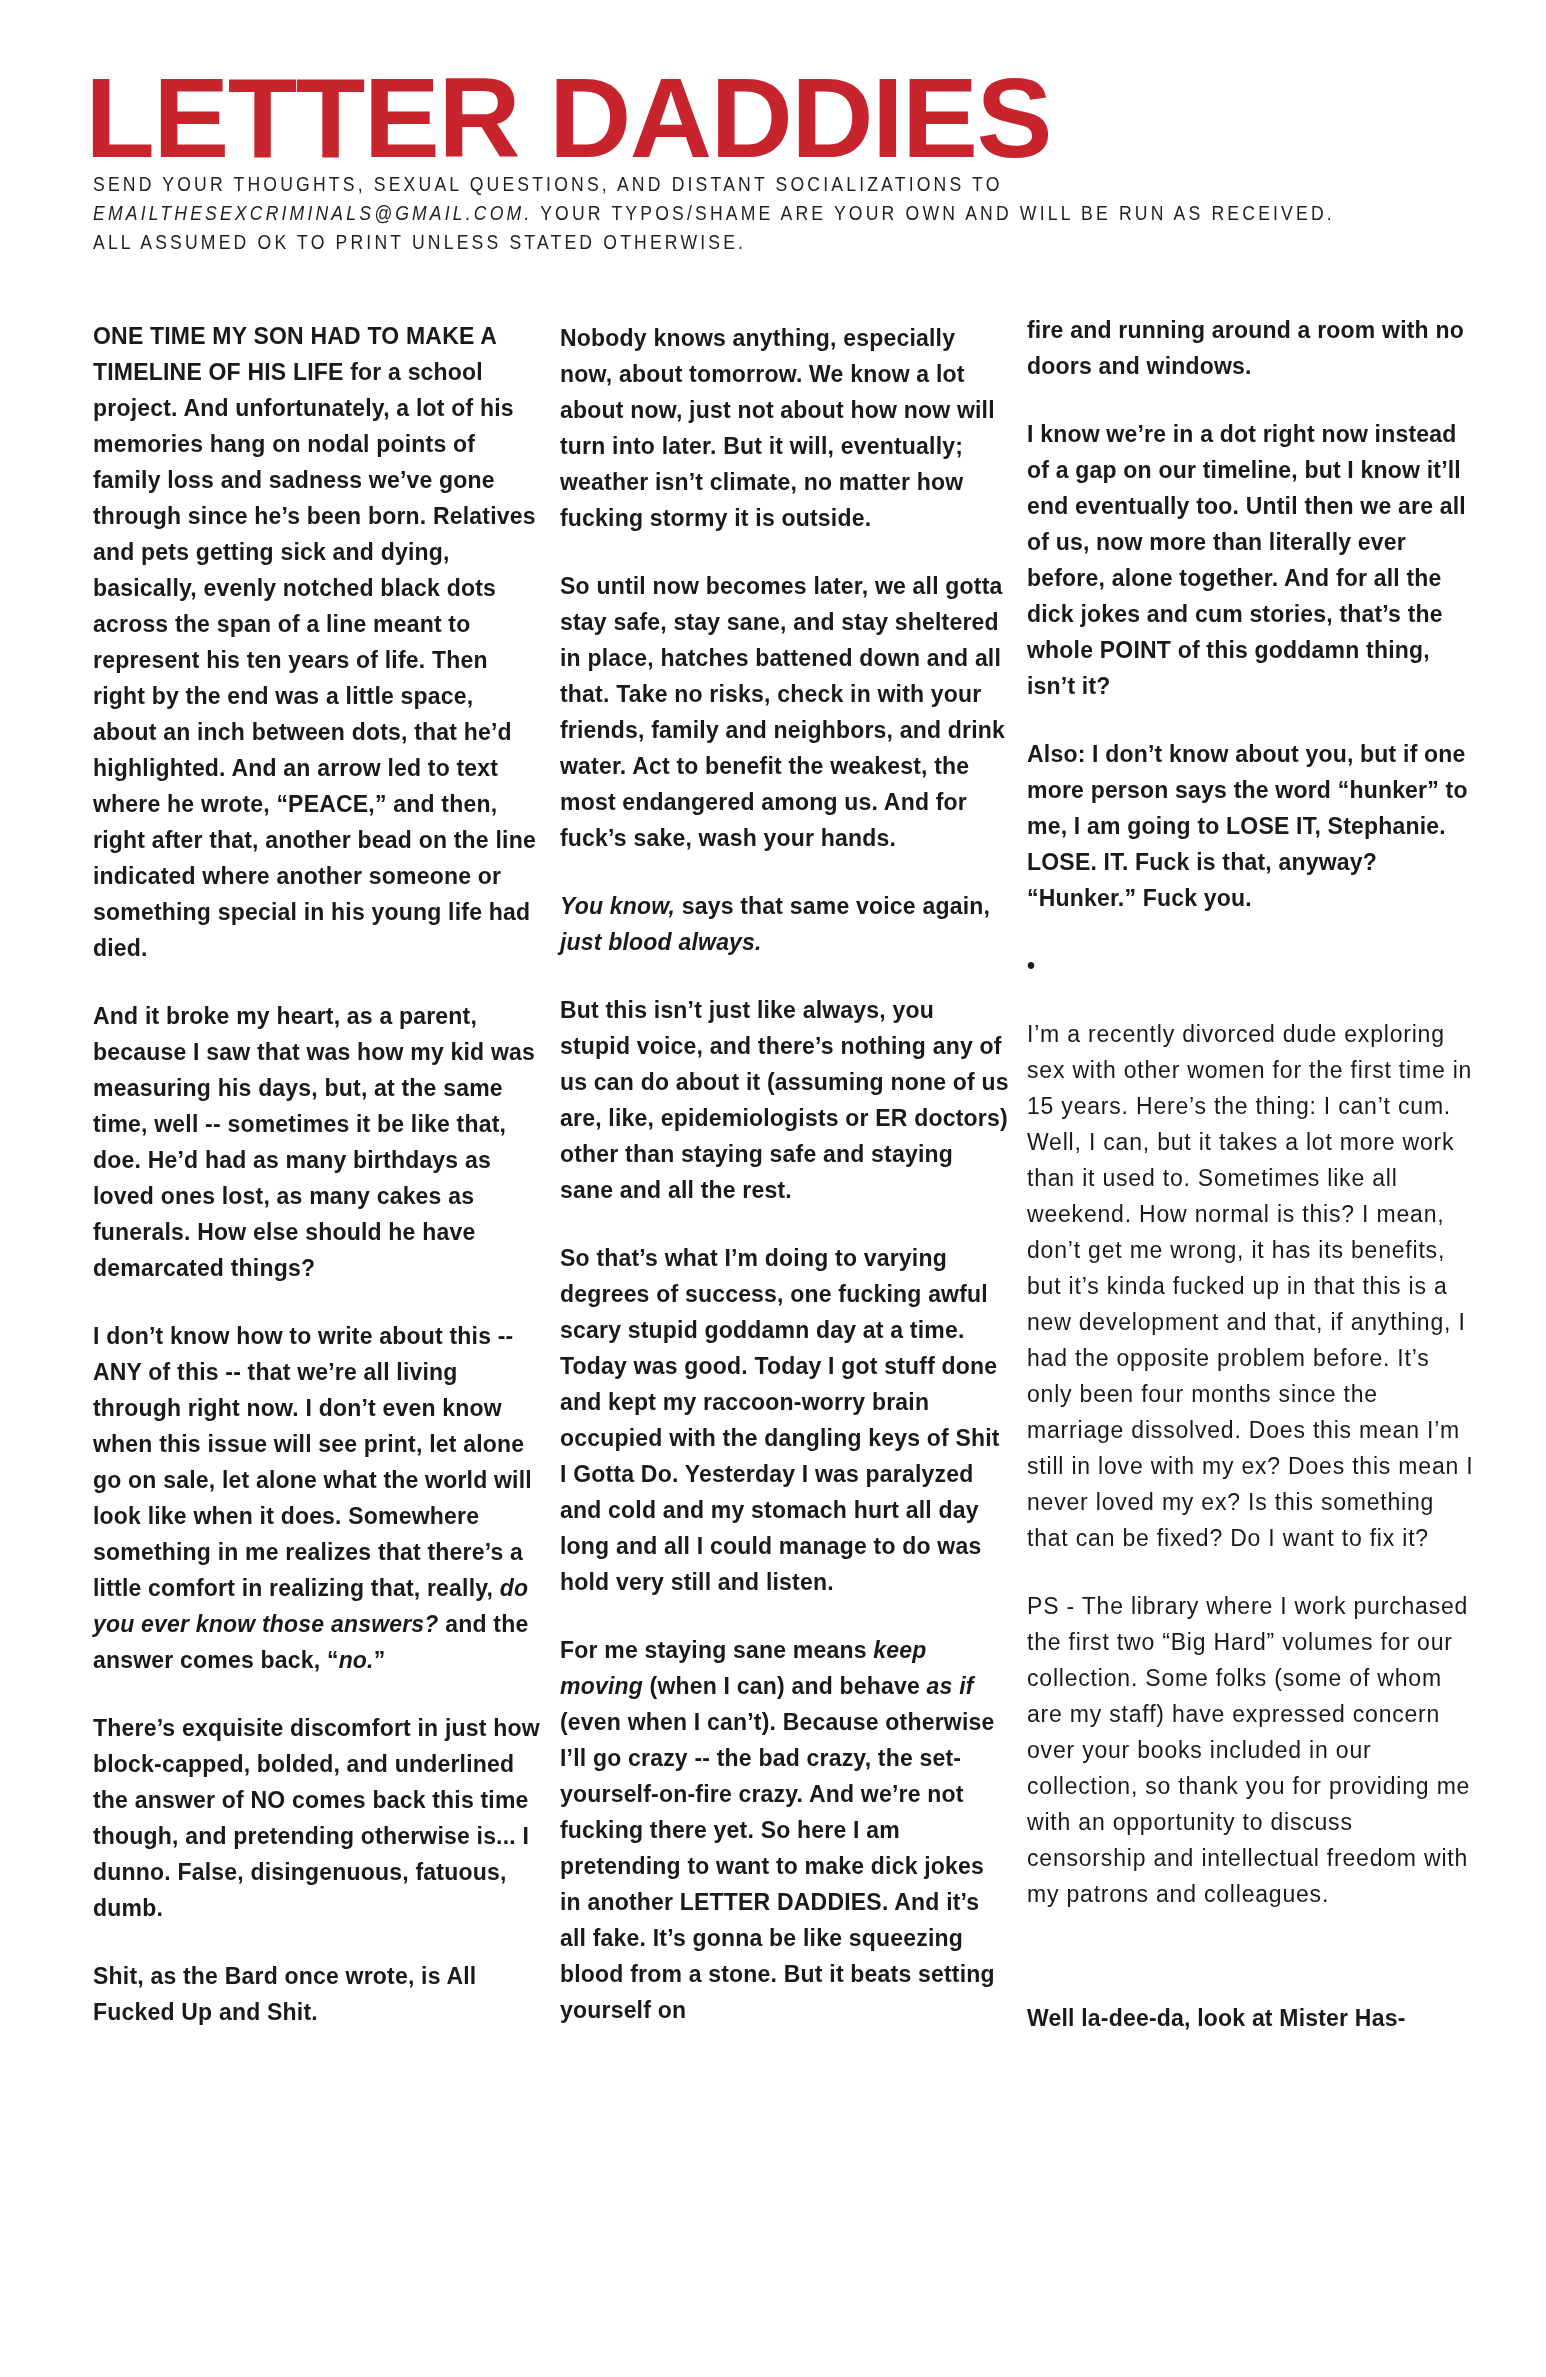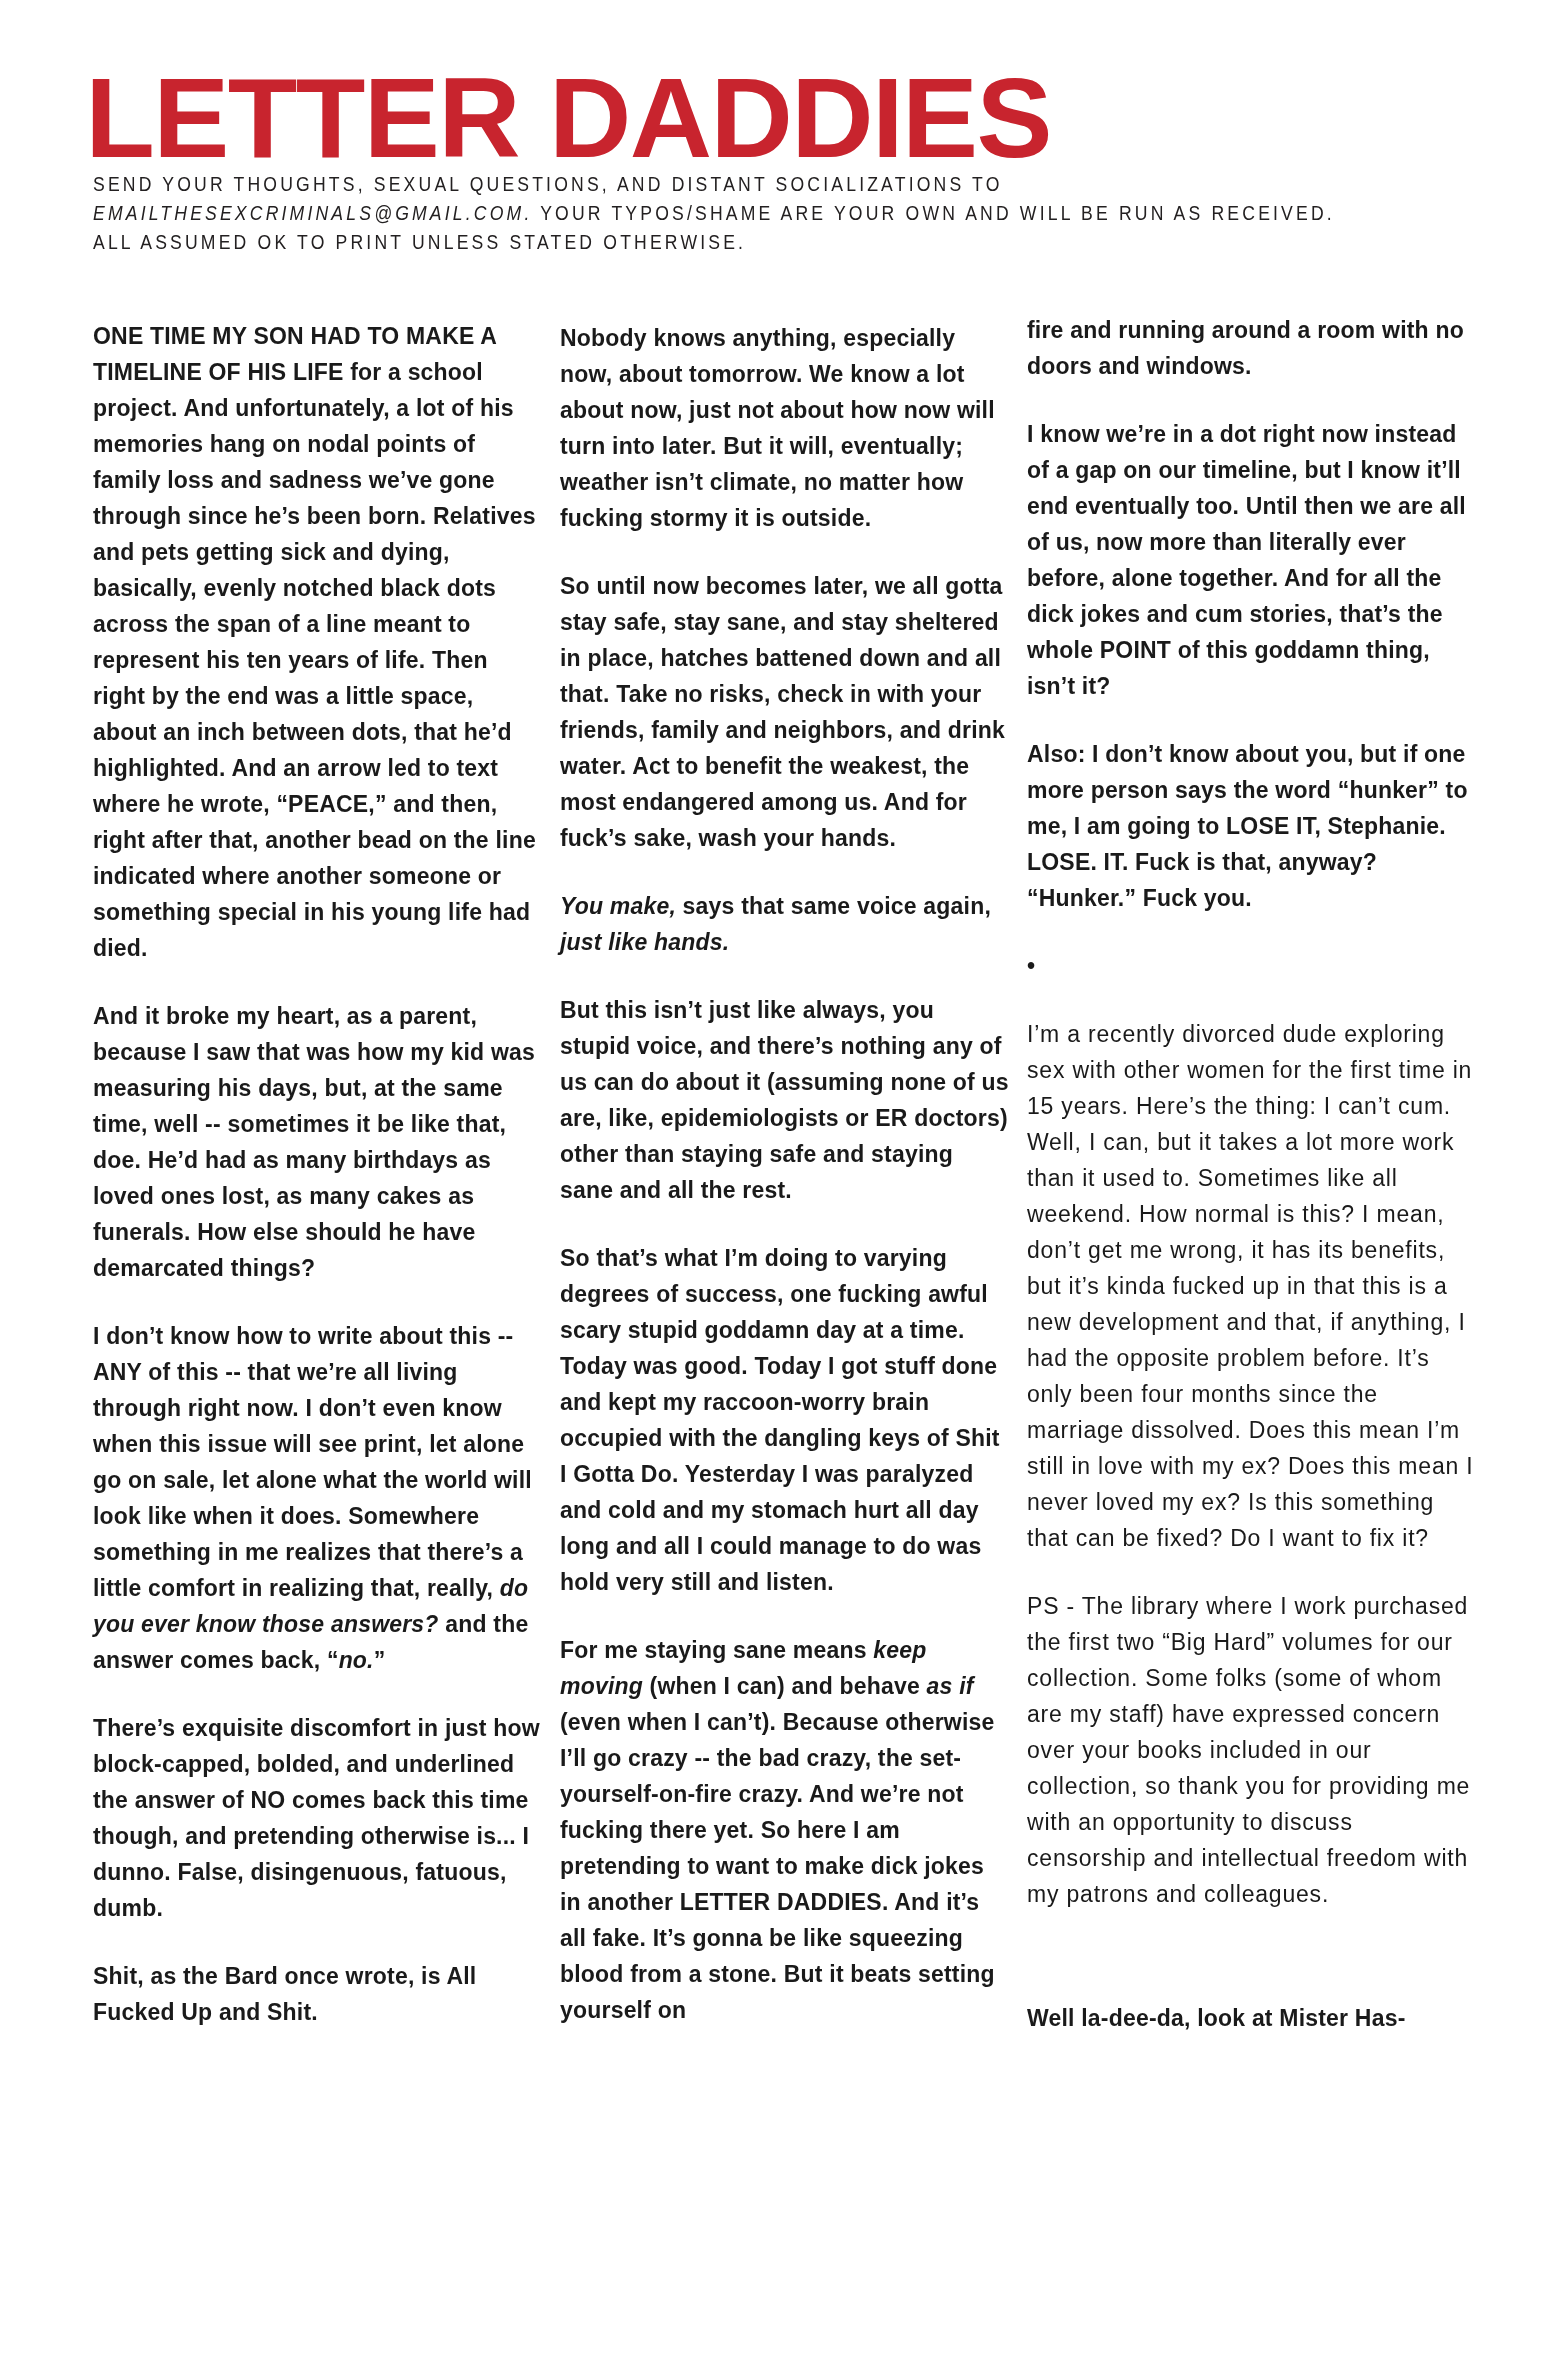--- a/index.html
+++ b/index.html
@@ -98,21 +98,21 @@
       <div class="col" id="col-0">
           <p class="bold"><span>ONE TIME MY SON HAD TO MAKE A TIMELINE OF HIS LIFE for a school project. And unfortunately, a lot of his memories hang on nodal points of family loss and sadness we’ve gone through since he’s been born. Relatives and pets getting sick and dying, basically, evenly notched black dots across the span of a line meant to represent his ten years of life. Then right by the end was a little space, about an inch between dots, that he’d highlighted. And an arrow led to text where he wrote, “PEACE,” and then, right after that, another bead on the line indicated where another someone or something special in his young life had died.</span></p>
           <p class="bold"><span>And it broke my heart, as a parent, because I saw that was how my kid was measuring his days, but, at the same time, well -- sometimes it be like that, doe. He’d had as many birthdays as loved ones lost, as many cakes as funerals. How else should he have demarcated things?</span></p>
           <p class="bold"><span>I don’t know how to write about this -- ANY of this -- that we’re all living through right now. I don’t even know when this issue will see print, let alone go on sale, let alone what the world will look like when it does. Somewhere something in me realizes that there’s a little comfort in realizing that, really, </span><span class="italic">do you ever know those answers?</span><span> and the answer comes back, “</span><span class="italic">no.</span><span>”</span></p>
           <p class="bold"><span>There’s exquisite discomfort in just how block-capped, bolded, and underlined the answer of NO comes back this time though, and pretending otherwise is... I dunno. False, disingenuous, fatuous, dumb.</span></p>
           <p class="bold"><span>Shit, as the Bard once wrote, is All Fucked Up and Shit.</span></p>
         </div>
       <div class="col" id="col-1">
           <p class="bold"><span>Nobody knows anything, especially now, about tomorrow. We know a lot about now, just not about how now will turn into later. But it will, eventually; weather isn’t climate, no matter how fucking stormy it is outside.</span></p>
           <p class="bold"><span>So until now becomes later, we all gotta stay safe, stay sane, and stay sheltered in place, hatches battened down and all that. Take no risks, check in with your friends, family and neighbors, and drink water. Act to benefit the weakest, the most endangered among us. And for fuck’s sake, wash your hands.</span></p>
-          <p class="bold"><span class="italic">You make,</span><span> says that same voice again, </span><span class="italic">just like hands.</span></p>
+          <p class="bold"><span class="italic">You know,</span><span> says that same voice again, </span><span class="italic">just blood always.</span></p>
           <p class="bold"><span>But this isn’t just like always, you stupid voice, and there’s nothing any of us can do about it (assuming none of us are, like, epidemiologists or ER doctors) other than staying safe and staying sane and all the rest.</span></p>
           <p class="bold"><span>So that’s what I’m doing to varying degrees of success, one fucking awful scary stupid goddamn day at a time. Today was good. Today I got stuff done and kept my raccoon-worry brain occupied with the dangling keys of Shit I Gotta Do. Yesterday I was paralyzed and cold and my stomach hurt all day long and all I could manage to do was hold very still and listen.</span></p>
           <p class="bold"><span>For me staying sane means </span><span class="italic">keep moving</span><span> (when I can) and behave </span><span class="italic">as if</span><span> (even when I can’t). Because otherwise I’ll go crazy -- the bad crazy, the set-yourself-on-fire crazy. And we’re not fucking there yet. So here I am pretending to want to make dick jokes in another LETTER DADDIES. And it’s all fake. It’s gonna be like squeezing blood from a stone. But it beats setting yourself on</span></p>
         </div>
       <div class="col" id="col-2">
           <p class="bold"><span>fire and running around a room with no doors and windows.</span></p>
           <p class="bold"><span>I know we’re in a dot right now instead of a gap on our timeline, but I know it’ll end eventually too. Until then we are all of us, now more than literally ever before, alone together. And for all the dick jokes and cum stories, that’s the whole POINT of this goddamn thing, isn’t it?</span></p>
           <p class="bold"><span>Also: I don’t know about you, but if one more person says the word “hunker” to me, I am going to LOSE IT, Stephanie. LOSE. IT. Fuck is that, anyway? “Hunker.” Fuck you.</span></p>
           <p class="bold bullet-line"><span>•</span></p>
           <p class="regular"><span>I’m a recently divorced dude exploring sex with other women for the first time in 15 years. Here’s the thing: I can’t cum. Well, I can, but it takes a lot more work than it used to. Sometimes like all weekend. How normal is this? I mean, don’t get me wrong, it has its benefits, but it’s kinda fucked up in that this is a new development and that, if anything, I had the opposite problem before. It’s only been four months since the marriage dissolved. Does this mean I’m still in love with my ex? Does this mean I never loved my ex? Is this something that can be fixed? Do I want to fix it?</span></p>

